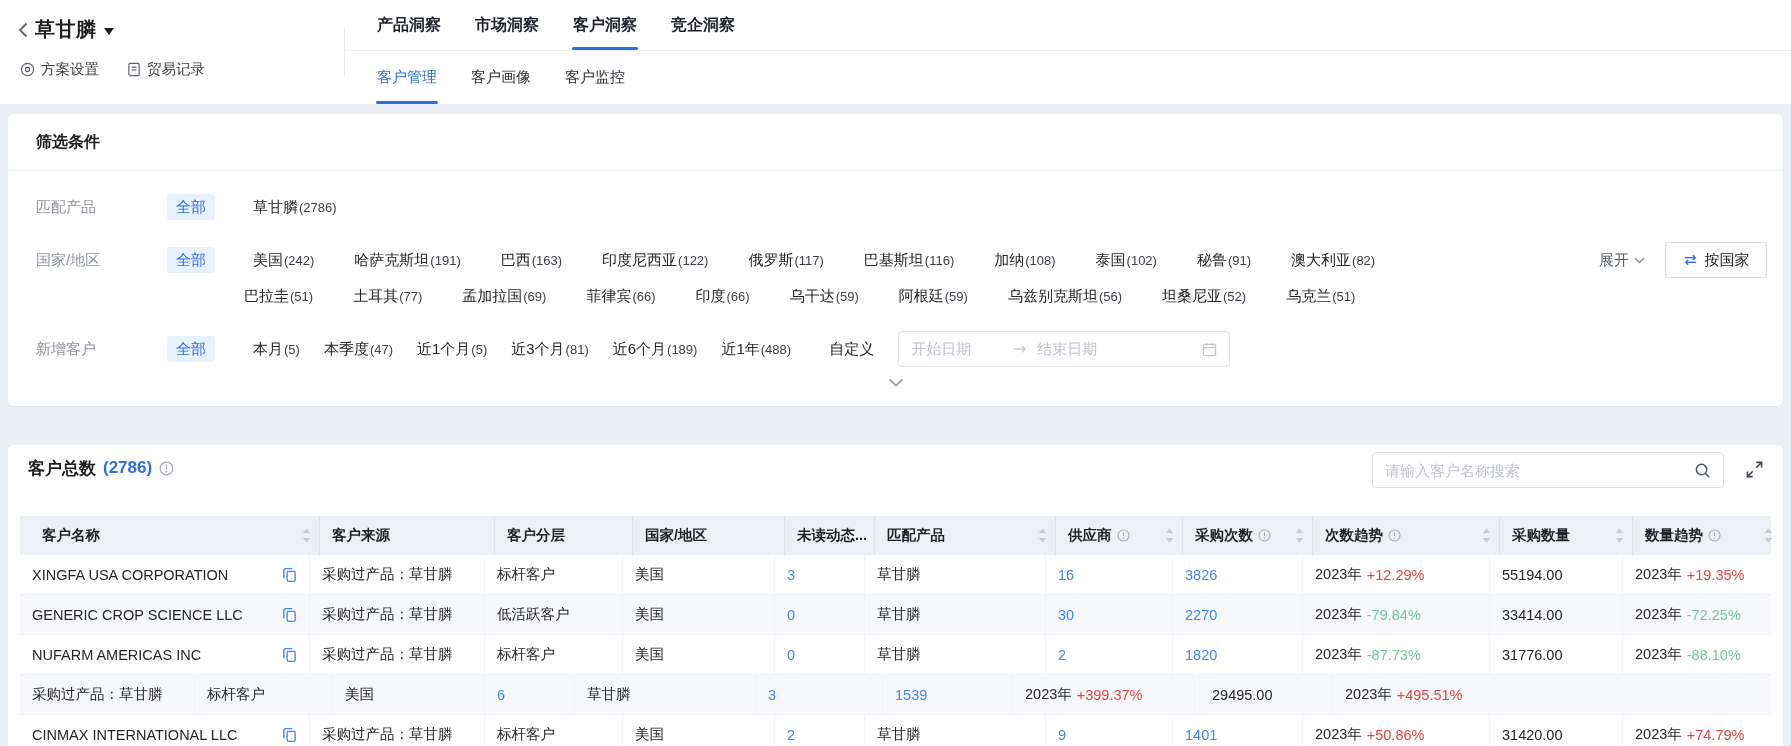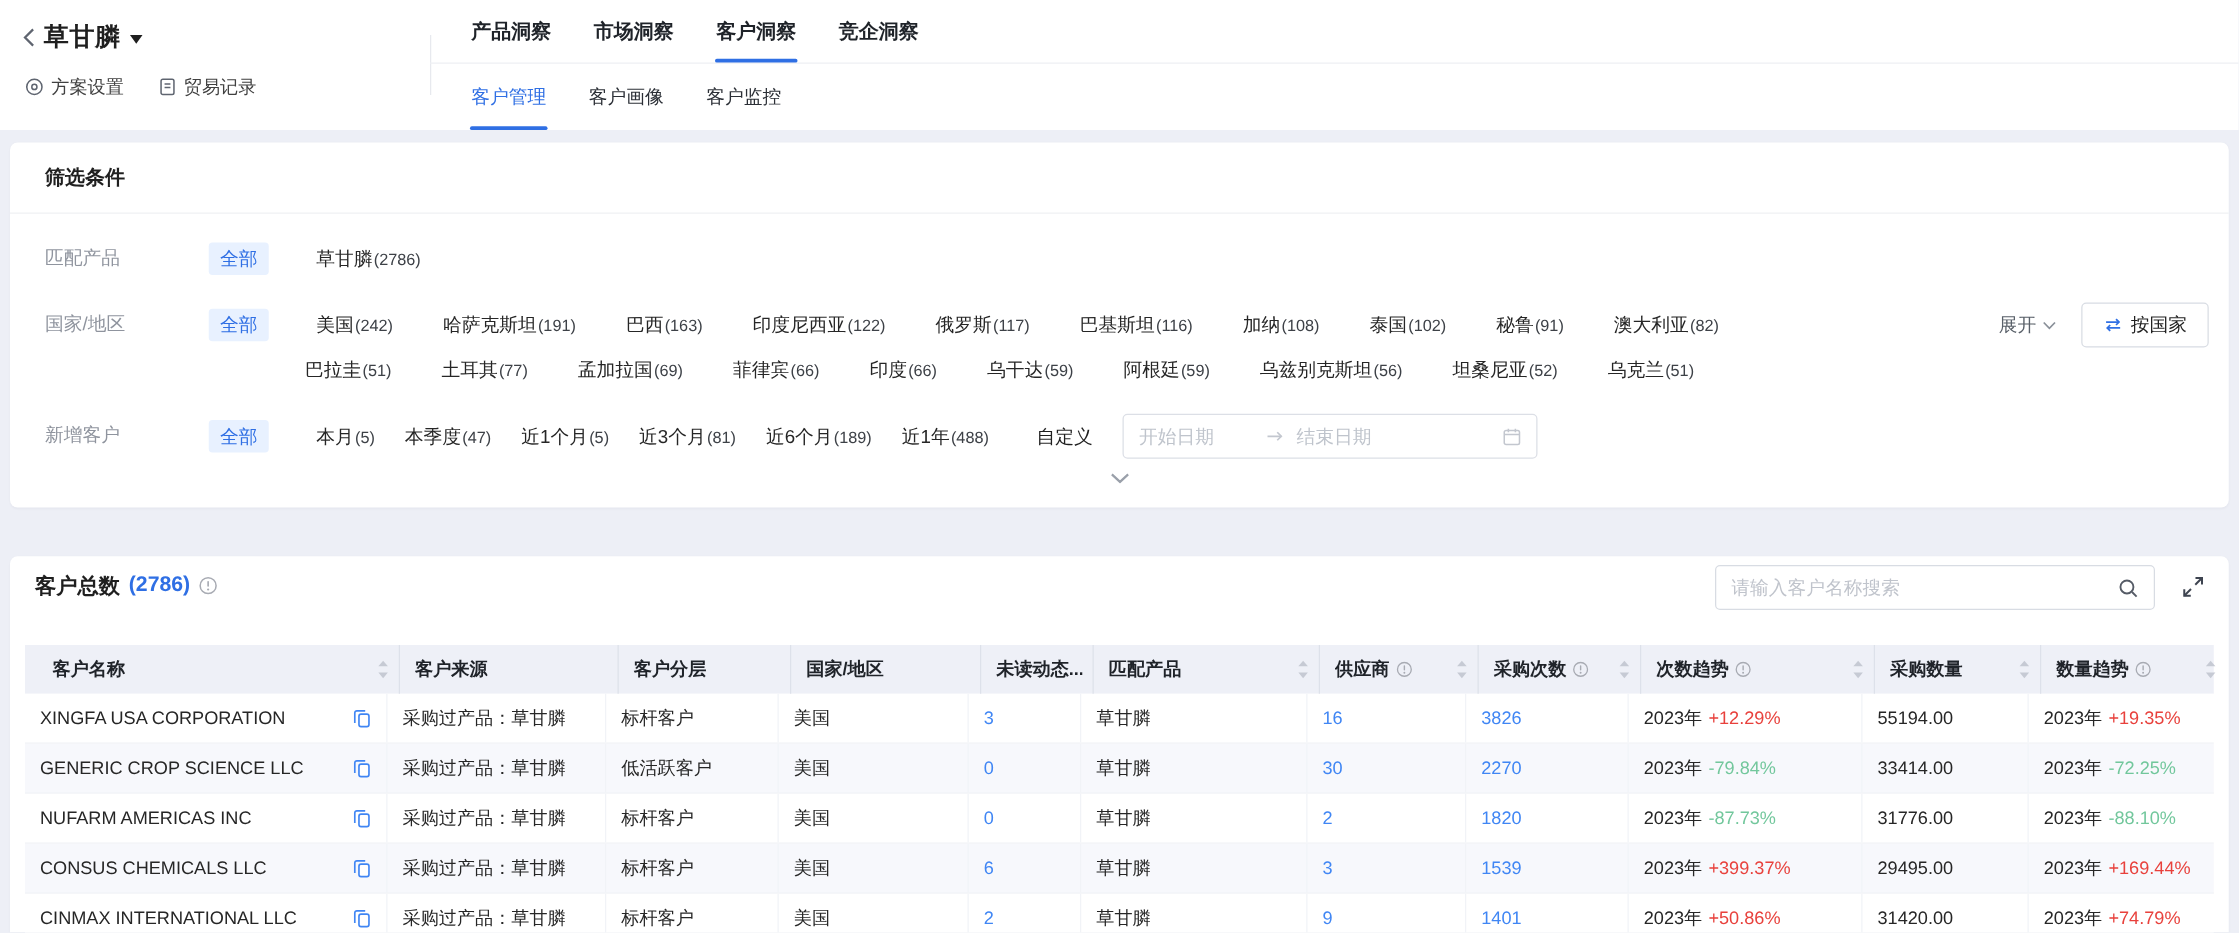--- a/index.html
+++ b/index.html
@@ -579,50 +579,41 @@
             <span class="t-year">2023年</span>
             <span class="t-down">-87.73%</span>
           </div>
           <div class="td cell-quantity" style="width: 133px;">31776.00</div>
           <div class="td cell-quantity_trend" style="width: 148px;">
             <span class="t-year">2023年</span>
             <span class="t-down">-88.10%</span>
           </div>
         </div>
         <div class="trow alt">
-          <div class="td cell-name" style="width: 290px;">
-            <span class="cname">CONSUS CHEMICALS LLC</span>
-            <span class="icon-copy">
-              <svg width="15" height="16" viewBox="0 0 22 24" fill="none">
-                <rect x="7.5" y="6.5" width="12" height="15" rx="2.5" stroke="#4086f4" stroke-width="2" fill="#ffffff"></rect>
-                <path d="M15 2.5 H5 a2.5 2.5 0 0 0 -2.5 2.5 v12" stroke="#4086f4" stroke-width="2" fill="none"></path>
-              </svg>
-            </span>
-          </div>
           <div class="td cell-source" style="width: 175px;">采购过产品：草甘膦</div>
           <div class="td cell-tier" style="width: 138px;">标杆客户</div>
           <div class="td cell-country" style="width: 152px;">美国</div>
           <div class="td cell-unread" style="width: 90px;">
             <span class="cell-link">6</span>
           </div>
           <div class="td cell-product" style="width: 181px;">草甘膦</div>
           <div class="td cell-suppliers" style="width: 127px;">
             <span class="cell-link">3</span>
           </div>
           <div class="td cell-purchase_count" style="width: 130px;">
             <span class="cell-link">1539</span>
           </div>
           <div class="td cell-count_trend" style="width: 187px;">
             <span class="t-year">2023年</span>
             <span class="t-up">+399.37%</span>
           </div>
           <div class="td cell-quantity" style="width: 133px;">29495.00</div>
           <div class="td cell-quantity_trend" style="width: 148px;">
             <span class="t-year">2023年</span>
-            <span class="t-up">+169.44%</span>
+            <span class="t-up">+495.51%</span>
           </div>
         </div>
         <div class="trow">
           <div class="td cell-name" style="width: 290px;">
             <span class="cname">CINMAX INTERNATIONAL LLC</span>
             <span class="icon-copy">
               <svg width="15" height="16" viewBox="0 0 22 24" fill="none">
                 <rect x="7.5" y="6.5" width="12" height="15" rx="2.5" stroke="#4086f4" stroke-width="2" fill="#ffffff"></rect>
                 <path d="M15 2.5 H5 a2.5 2.5 0 0 0 -2.5 2.5 v12" stroke="#4086f4" stroke-width="2" fill="none"></path>
               </svg>

